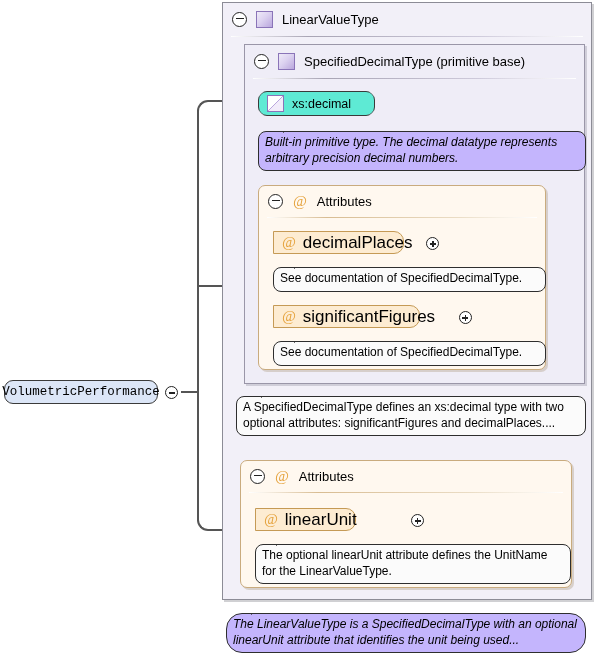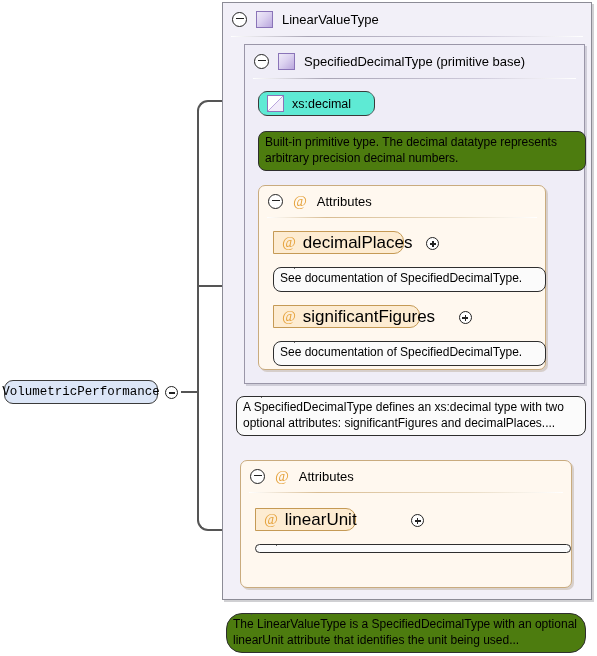--- a/index.html
+++ b/index.html
@@ -187,21 +187,21 @@
   }
   .doc .tail::before {
     content: "";
     position: absolute;
     left: 0; top: 7px;
     width: 13px; height: 13px;
     background: inherit;
     transform: rotate(45deg);
     transform-origin: 0 0;
   }
-  .doc-purple { background: #4d7c0f; }
+  .doc-purple { background: #c4b5fd; font-style: italic; }
   .doc-purple .tail::before { background: #e3dff0; border-left: 1.2px solid #2e2e2e; border-top: 1.2px solid #2e2e2e; }
   .doc-white  { background: #fbfbfb; }
   .doc-white .tail::before  { background: #fbfbfb; border-left: 1.2px solid #2e2e2e; border-top: 1.2px solid #2e2e2e; }
 
   
   .wire { position: absolute; background: #555555; }
   .wire-h { height: 2px; }
   .wire-v { width: 2px; }
   .elbow {
     position: absolute;
@@ -324,20 +324,21 @@
 
   
   <div class="attr-node abs" style="left:255px; top:508px; width:101px;">
     <span class="at-glyph">@</span>
     <span class="attr-label">linearUnit</span>
   </div>
   <span class="toggle plus abs" style="left:362px; top:513px;"></span>
 
   <div class="doc doc-white" style="left:255px; top:544px; width:302px;">
     <span class="tail" style="left:20px;"></span>
+    <span>The optional linearUnit attribute defines the UnitName for the LinearValueType.</span>
   </div>
 
   
   <div class="doc doc-purple" style="left:226px; top:613px; width:346px;border-radius:16px;">
     <span class="tail" style="left:24px;"></span>
     <span>The LinearValueType is a SpecifiedDecimalType with an optional linearUnit attribute that identifies the unit being used...</span>
   </div>
 
 </div>
 

